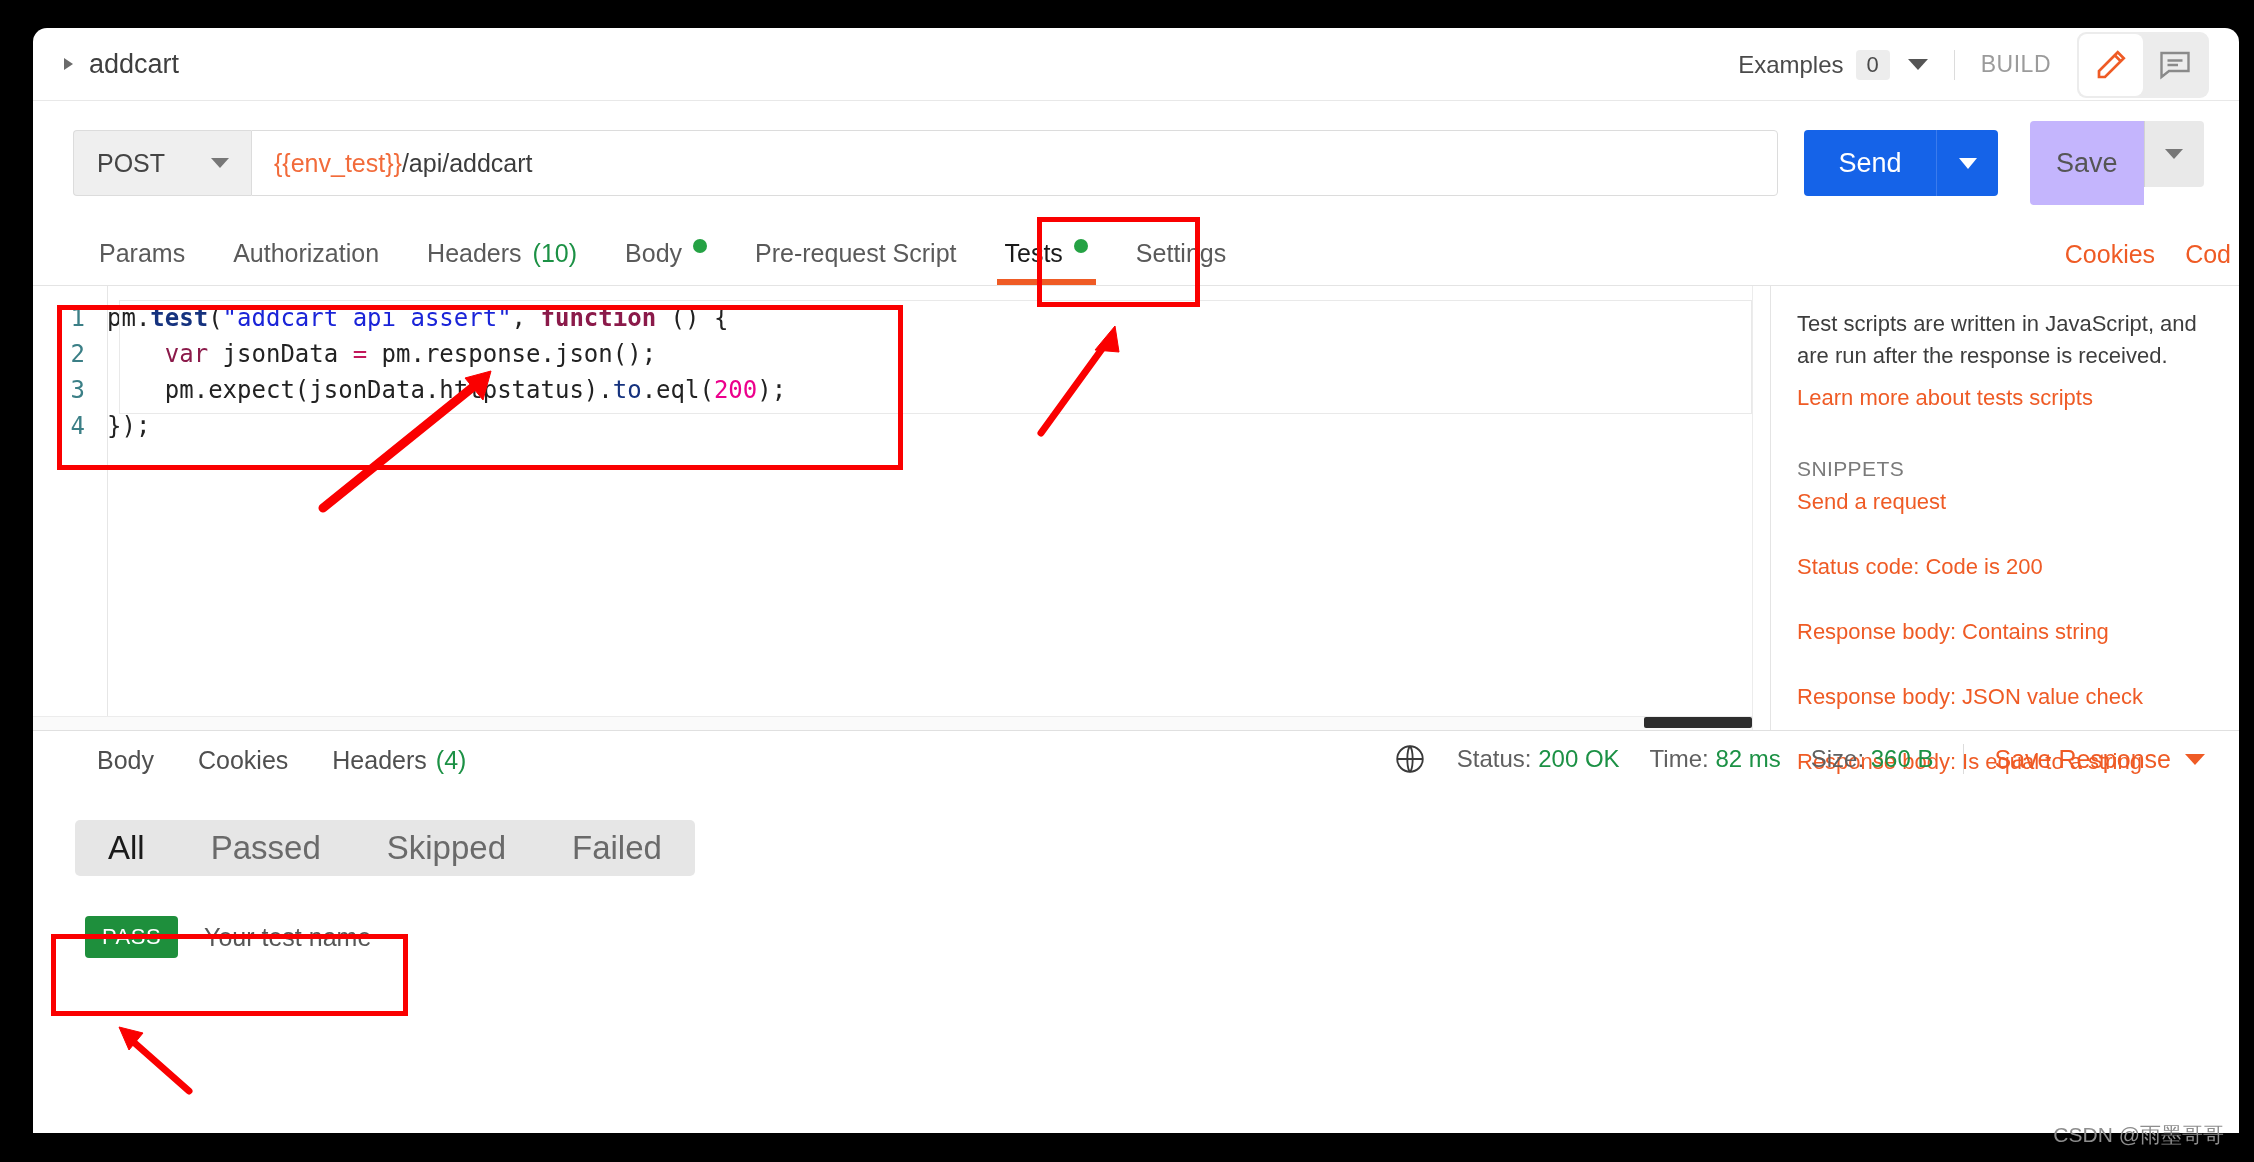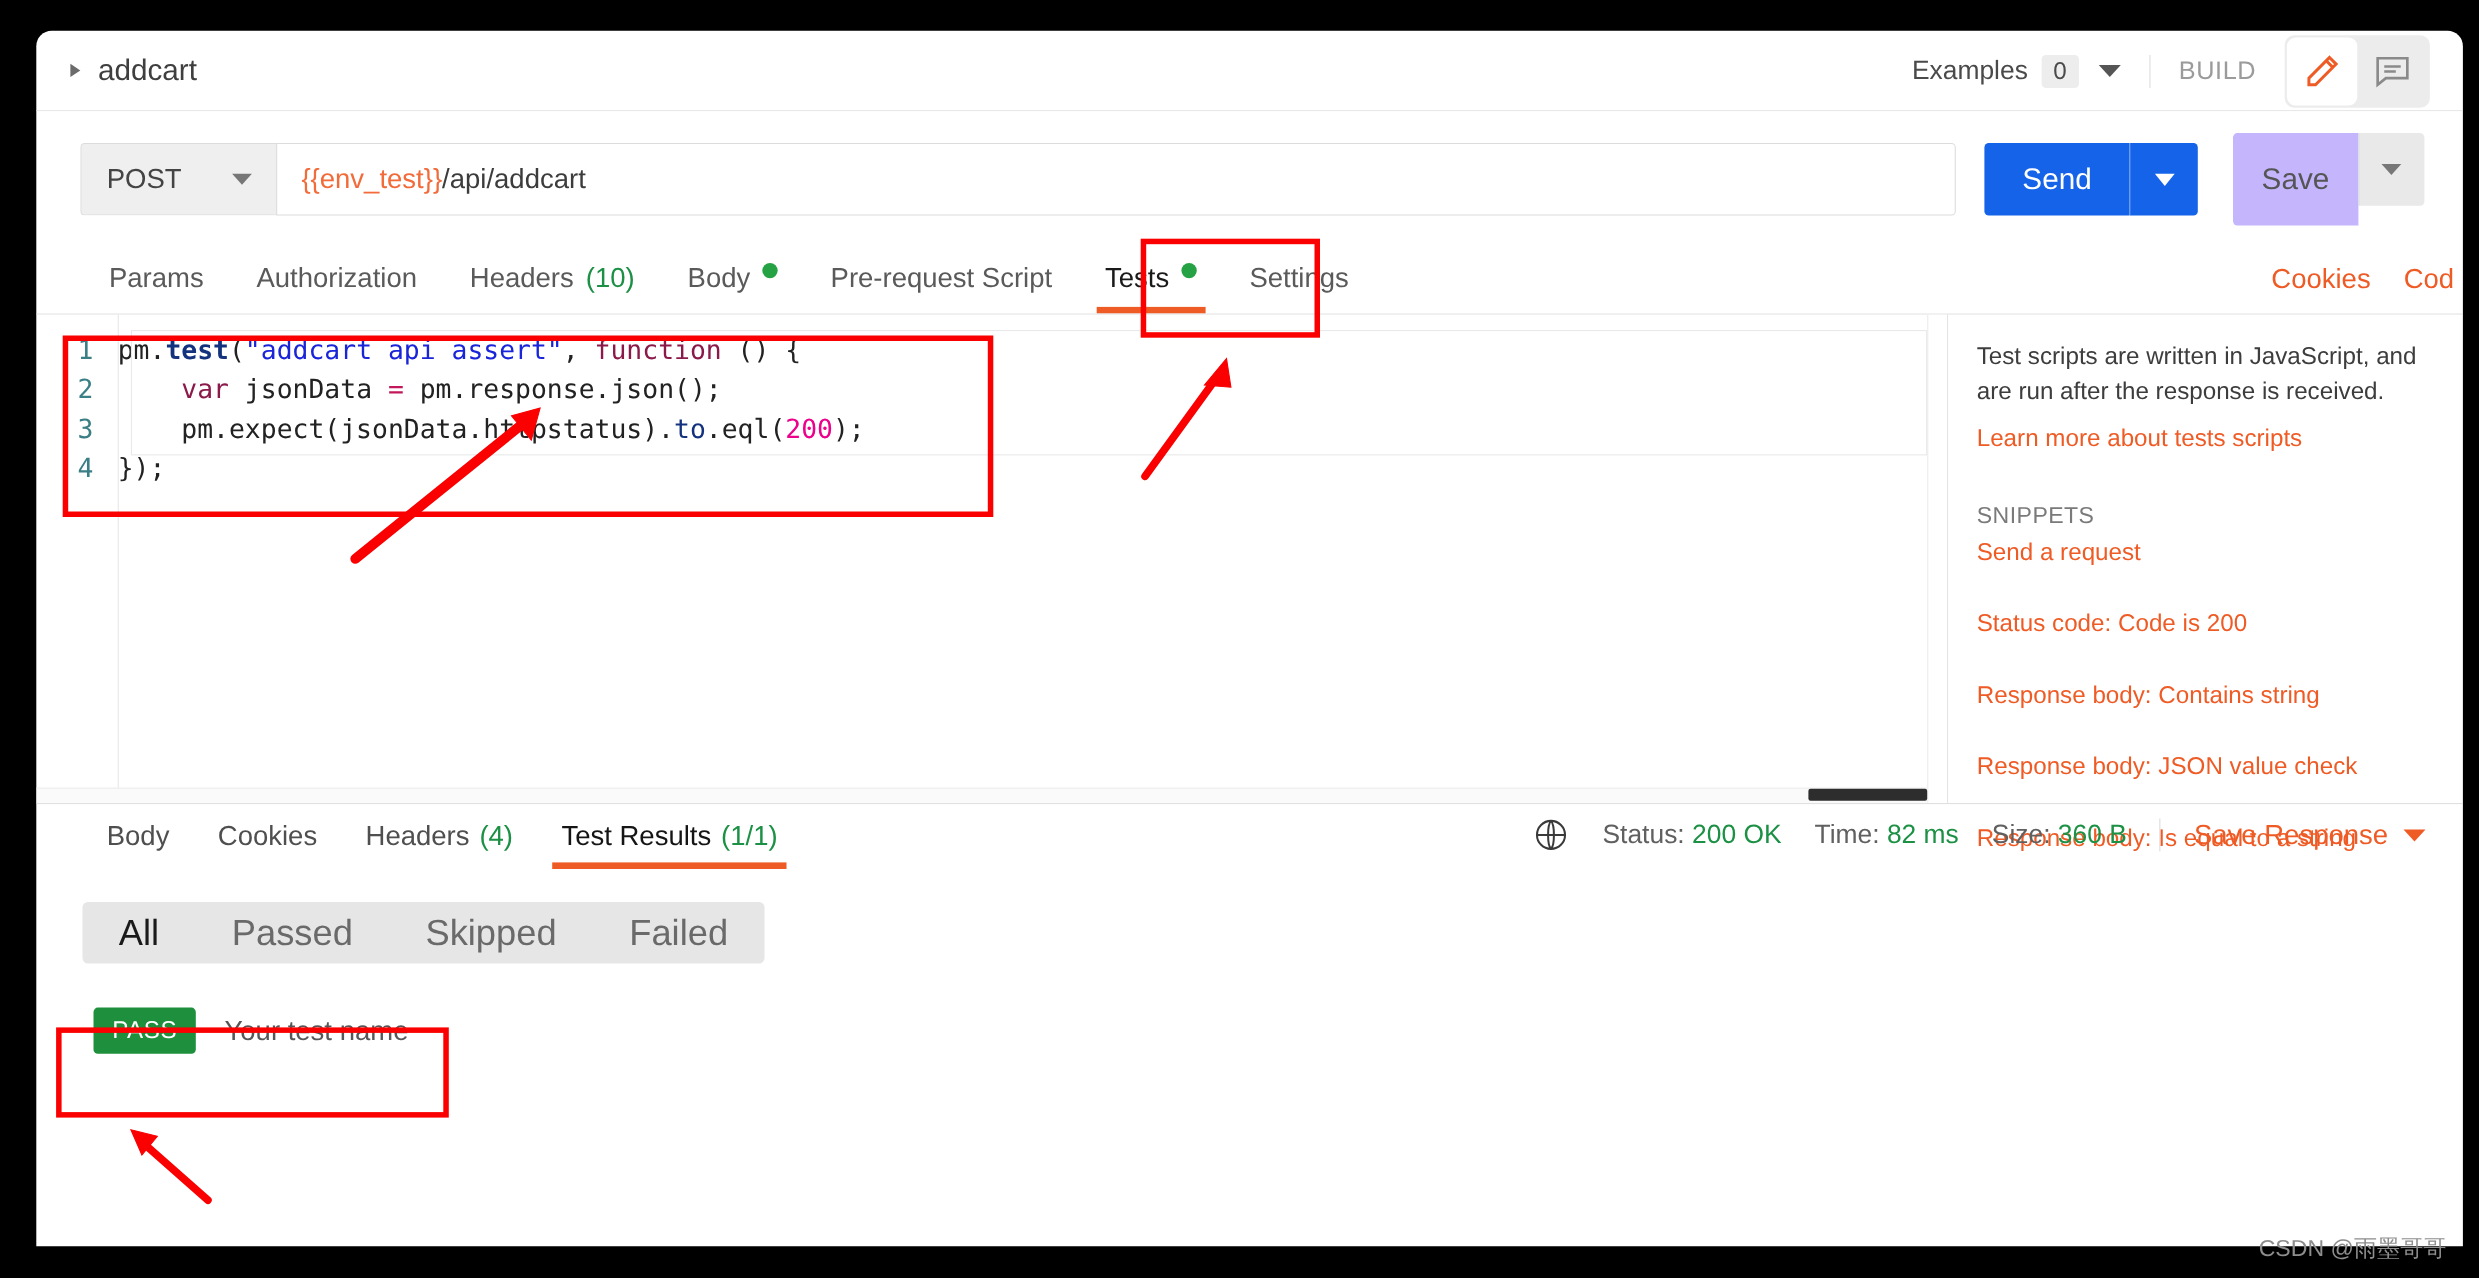--- a/index.html
+++ b/index.html
@@ -174,21 +174,21 @@
     font-size: 24px;
     line-height: 36px;
   }
   .code-line { display: flex; }
   .ln {
     width: 74px; text-align: right;
     color: #3b7f86; padding-right: 22px;
     flex-shrink: 0;
   }
   .code-txt { white-space: pre; color: #222; }
-  .k-fn { color: #8b1a4a; font-weight: normal; }
+  .k-fn { color: #8b1a4a; font-weight: bold; }
   .k-prop { color: #15327e; font-weight: bold; }
   .k-str { color: #1a24d8; }
   .k-var { color: #8b1a4a; }
   .k-op { color: #c2185b; }
   .k-num { color: #ec008c; }
   .k-blue { color: #15327e; }
   .editor-gutter-line {
     position: absolute; left: 74px; top: 0; bottom: 0;
     width: 1px; background: #e6e6e6;
   }
@@ -424,24 +424,20 @@
   <div class="resp-tabs">
     <div class="rtab">
       <span>Body</span>
     </div>
     <div class="rtab">
       <span>Cookies</span>
     </div>
     <div class="rtab">
       <span>Headers</span>
       <span class="cnt-green">(4)</span>
-    </div>
-    <div class="rtab active">
-      <span>Test Results</span>
-      <span class="cnt-green">(1/1)</span>
     </div>
 
     <div class="meta">
       <svg width="34" height="34" viewBox="0 0 24 24" fill="none" stroke="#3a3a3a" stroke-width="1.3">
         <circle cx="12" cy="12" r="9"></circle>
         <path d="M3 12h18M12 3c2.5 2.6 2.5 15.4 0 18M12 3c-2.5 2.6-2.5 15.4 0 18"></path>
       </svg>
       <span>
         <span>Status:</span>
         <span class="val">200 OK</span>

